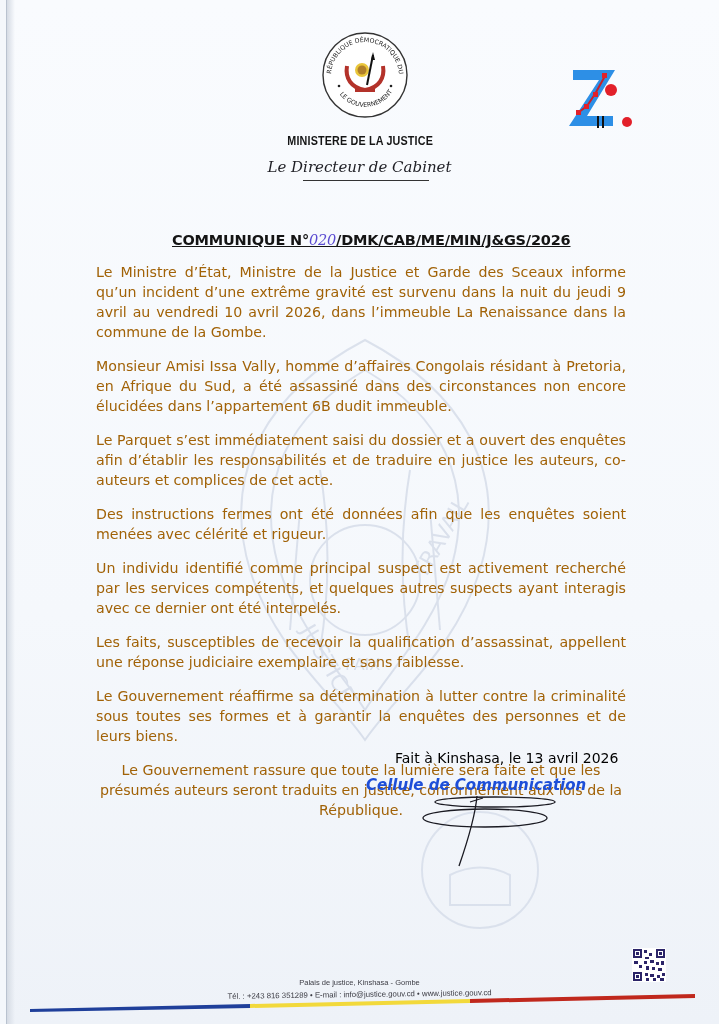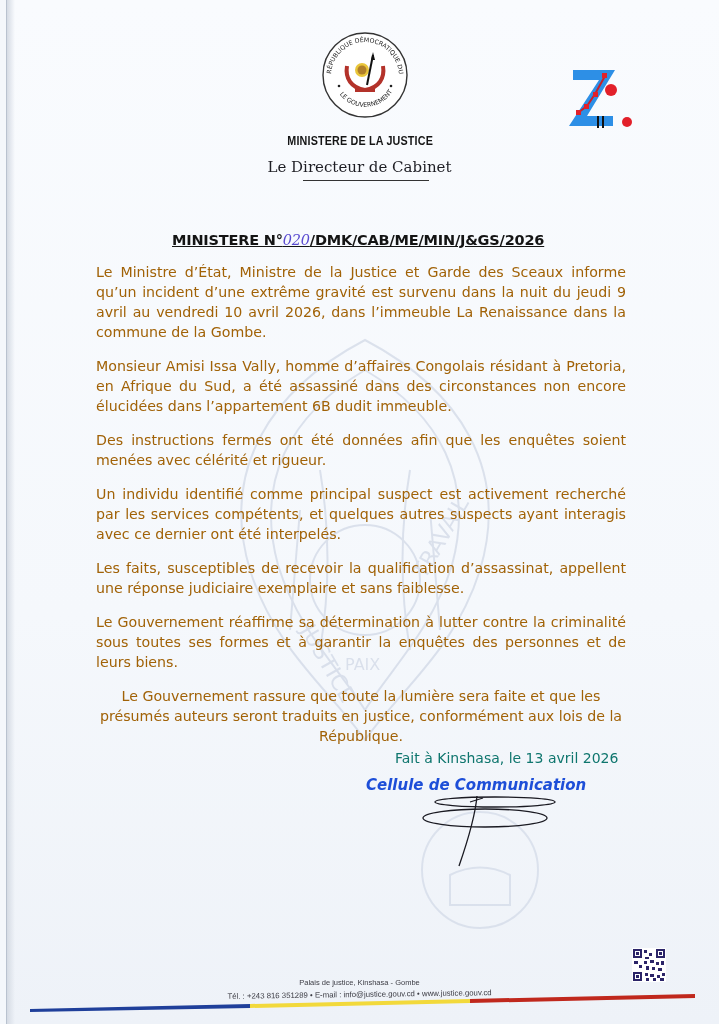--- a/index.html
+++ b/index.html
@@ -24,21 +24,21 @@
       position: absolute; left: 317px; top: 30px; width: 96px; height: 90px;
     }
     .ministry-title {
       position: absolute; left: 0; width: 719px; top: 134px;
       text-align: center; font-weight: bold; font-size: 12.5px;
       letter-spacing: 0.2px; transform: scaleX(0.86); transform-origin: 364px 0;
       font-family: "Liberation Sans", sans-serif; color: #151515;
     }
     .director {
       position: absolute; left: 0; width: 719px; top: 158px;
-      text-align: center; font-size: 15px;
+      text-align: center; font-style: italic; font-size: 15px;
       font-family: "DejaVu Serif", serif; color: #1e1e24;
     }
     .director-line {
       position: absolute; left: 303px; top: 180px; width: 126px; height: 1px; background: #333;
     }
     
     .z-logo { position: absolute; left: 565px; top: 64px; width: 70px; height: 70px; }
 
     
     .comm-title {
@@ -59,21 +59,21 @@
     .body p { margin: 0 0 14px 0; }
     .body p.last { text-align: center; }
     
     .watermark {
       position: absolute; left: 180px; top: 330px; width: 370px; height: 420px;
       opacity: 0.22; pointer-events: none;
     }
     .wm-bottom { position:absolute; left: 410px; top: 805px; width: 140px; height: 130px; opacity: .18; }
     
     .place-date {
-      position: absolute; left: 395px; top: 750px; font-size: 14px; color: #0f766e;
+      position: absolute; left: 395px; top: 750px; font-size: 14px; color: #000000;
     }
     .cellule {
       position: absolute; left: 366px; top: 776px; font-size: 15px; font-weight: bold; color: #1d4ed8; font-style: italic;
     }
     .signature { position: absolute; left: 415px; top: 788px; width: 170px; height: 80px; }
     
     .footer-1 {
       position: absolute; left: 0; width: 719px; top: 978px; text-align: center;
       font-size: 7.5px; color: #3c3c44; font-family: "Liberation Sans", sans-serif;
     }
@@ -137,25 +137,26 @@
   <rect x="37" y="9" width="5" height="5" fill="#e2202a"></rect>
   <rect x="28" y="28" width="5" height="5" fill="#e2202a"></rect>
   <rect x="19" y="40" width="5" height="5" fill="#e2202a"></rect>
   <rect x="11" y="46" width="5" height="5" fill="#e2202a"></rect>
   <circle cx="46" cy="26" r="6" fill="#e2202a"></circle>
   <rect x="32" y="52" width="2" height="12" fill="#111"></rect>
   <rect x="37" y="52" width="2" height="12" fill="#111"></rect>
   <circle cx="62" cy="58" r="5" fill="#e2202a"></circle>
 </svg>
 
-<div class="comm-title"><span>MINISTERE N°</span><span class="num">020</span><span>/DMK/CAB/ME/MIN/J&amp;GS/2026</span></div>
+<div class="comm-title"><span>COMMUNIQUE N°</span><span class="num">020</span><span>/DMK/CAB/ME/MIN/J&amp;GS/2026</span></div>
 
 <div class="body">
   <p>Le Ministre d’État, Ministre de la Justice et Garde des Sceaux informe qu’un incident d’une extrême gravité est survenu dans la nuit du jeudi 9 avril au vendredi 10 avril 2026, dans l’immeuble La Renaissance dans la commune de la Gombe.</p>
   <p>Monsieur Amisi Issa Vally, homme d’affaires Congolais résidant à Pretoria, en Afrique du Sud, a été assassiné dans des circonstances non encore élucidées dans l’appartement 6B dudit immeuble.</p>
+  <p>Le Parquet s’est immédiatement saisi du dossier et a ouvert des enquêtes afin d’établir les responsabilités et de traduire en justice les auteurs, co-auteurs et complices de cet acte.</p>
   <p>Des instructions fermes ont été données afin que les enquêtes soient menées avec célérité et rigueur.</p>
   <p>Un individu identifié comme principal suspect est activement recherché par les services compétents, et quelques autres suspects ayant interagis avec ce dernier ont été interpelés.</p>
   <p>Les faits, susceptibles de recevoir la qualification d’assassinat, appellent une réponse judiciaire exemplaire et sans faiblesse.</p>
   <p>Le Gouvernement réaffirme sa détermination à lutter contre la criminalité sous toutes ses formes et à garantir la enquêtes des personnes et de leurs biens.</p>
   <p class="last">Le Gouvernement rassure que toute la lumière sera faite et que les présumés auteurs seront traduits en justice, conformément aux lois de la République.</p>
 </div>
 
 <div class="place-date">Fait à Kinshasa, le 13 avril 2026</div>
 <div class="cellule">Cellule de Communication</div>
 <svg class="signature" viewBox="0 0 170 80">

